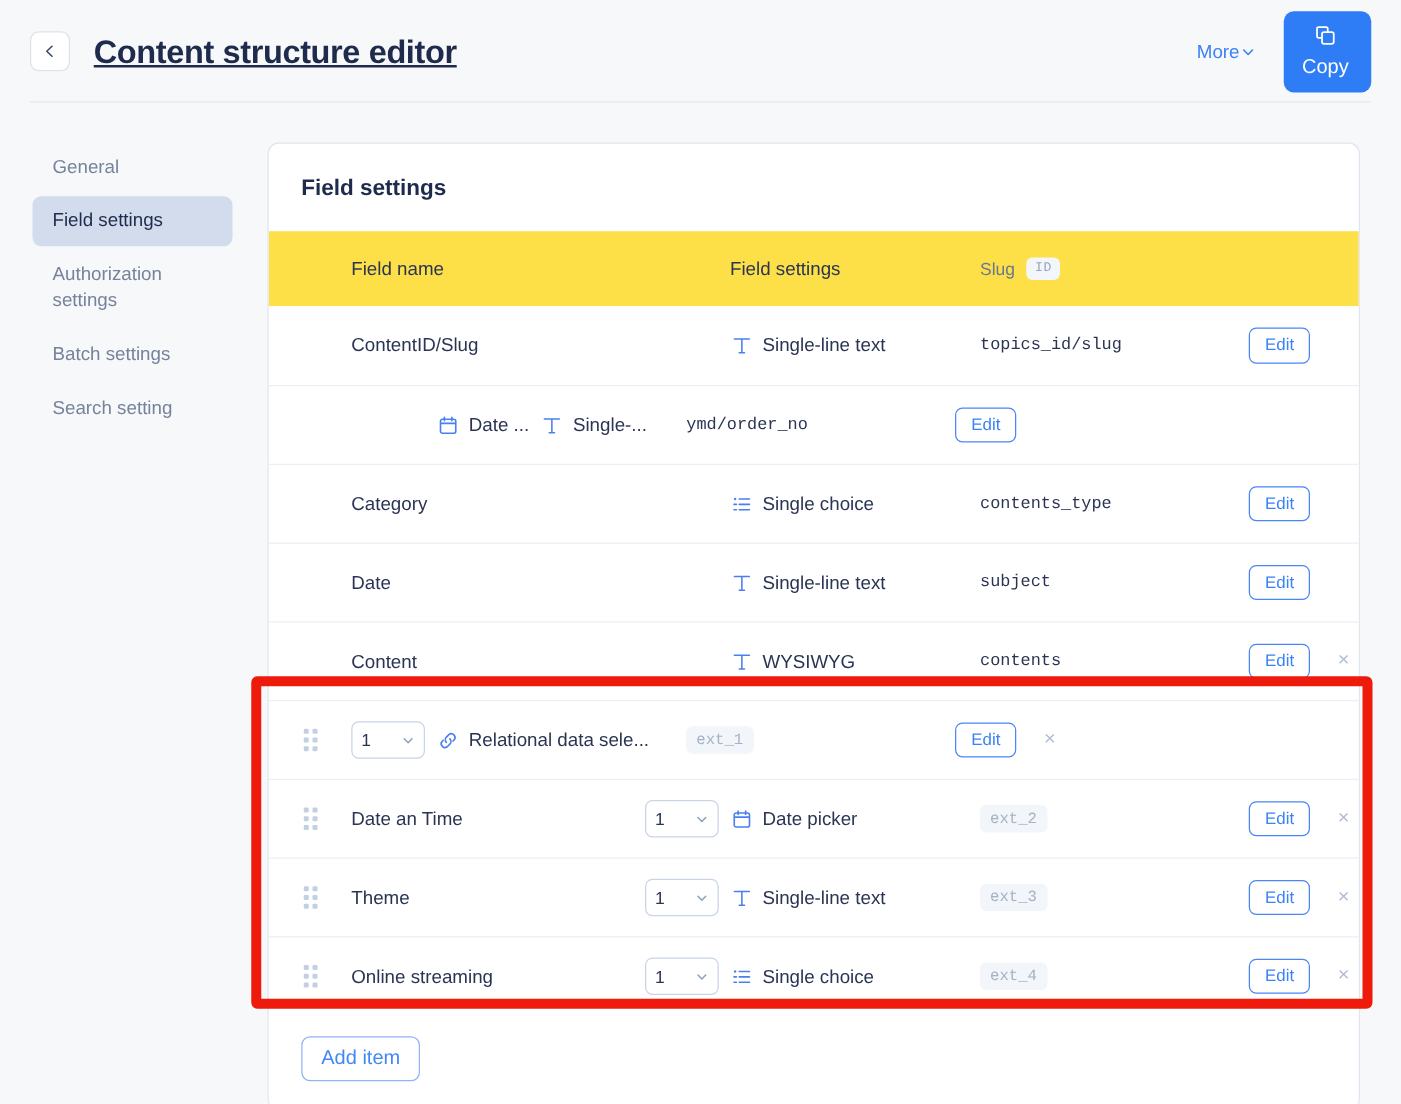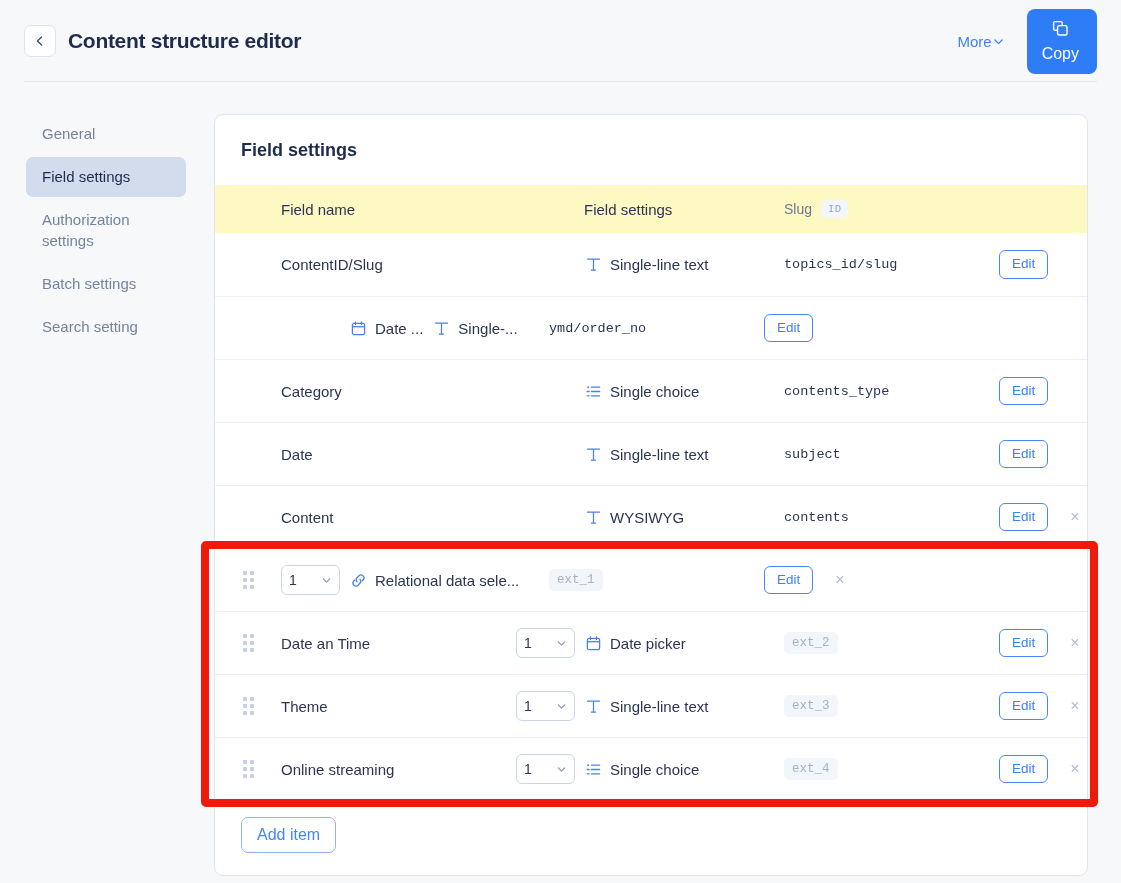--- a/index.html
+++ b/index.html
@@ -32,26 +32,27 @@
     border-radius: 7px;
     background: #ffffff;
     display: flex; align-items: center; justify-content: center;
     color: #3b4a6b;
     font-size: 14px;
     line-height: 1;
     cursor: pointer;
     flex: none;
   }
   .page-title {
-    margin-left: 12px;
-    font-size: 21px;
+    margin-left: 19px;
+    font-size: 26px;
     font-weight: bold;
     letter-spacing: -0.3px;
     color: #1f2b4d;
     white-space: nowrap;
+    text-decoration: underline;
   }
   .header-right {
     margin-left: auto;
     display: flex;
     align-items: center;
     gap: 22px;
   }
   .more-button {
     display: flex; align-items: center; 
     color: #3b82f6;
@@ -111,22 +112,22 @@
     padding: 25px 26px 24px 26px;
     font-size: 18px;
     font-weight: bold;
     color: #1f2b4d;
   }
 
   
   .tbl-head {
     display: flex;
     align-items: center;
-    background: #fef9c3;
-    height: 48px;
+    background: #fde047;
+    height: 60px;
     font-size: 14px;
     color: #69788f;
   }
   .tbl-row {
     display: flex;
     align-items: center;
     height: 63px;
     border-top: 1px solid #eceff4;
     position: relative;
     background: #ffffff;

